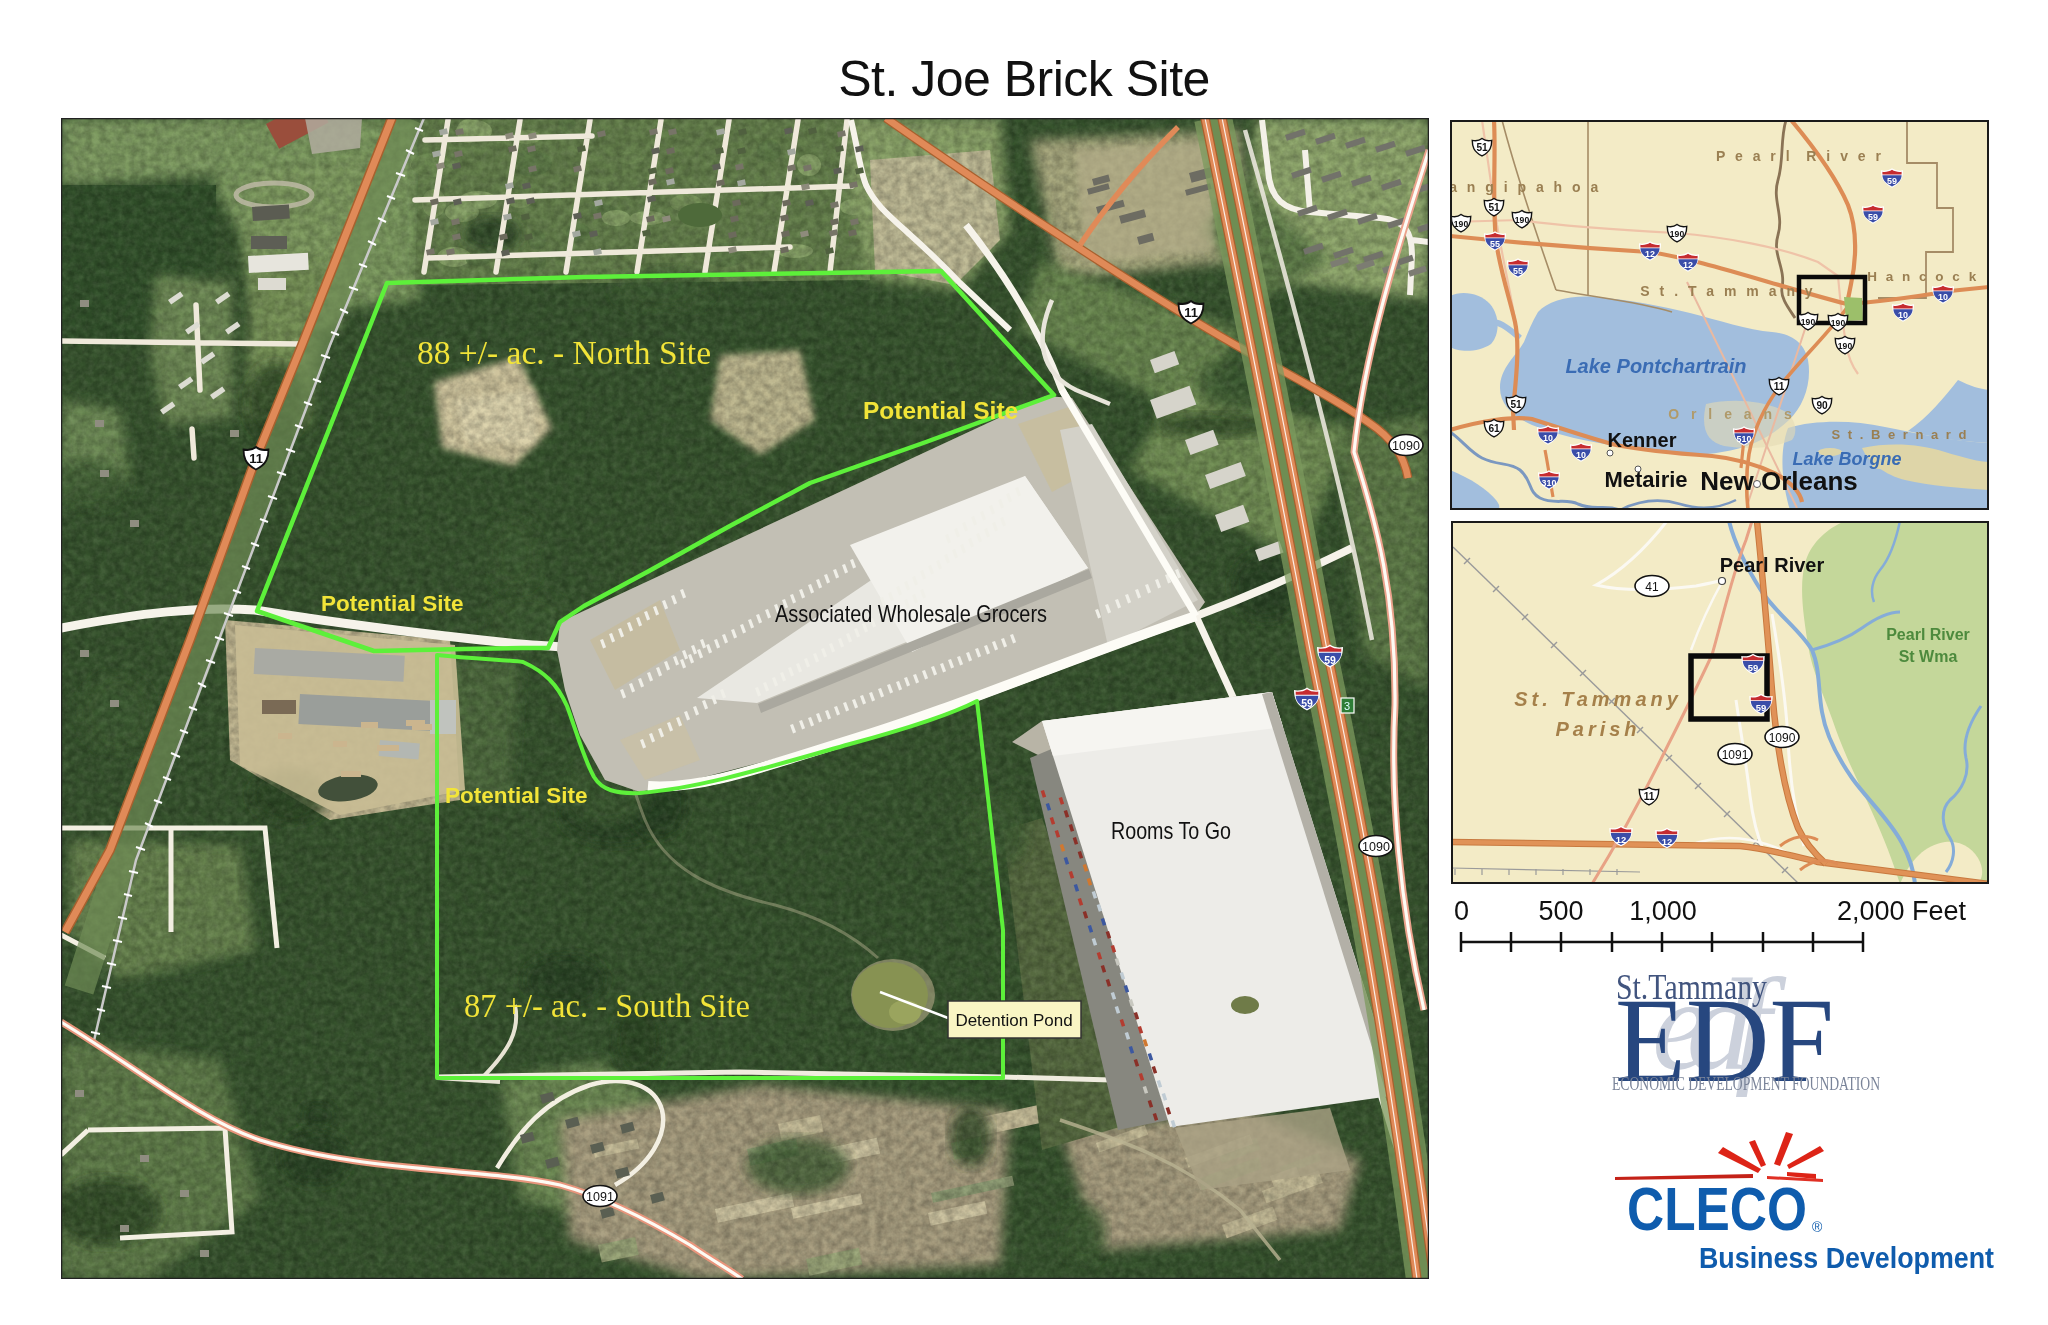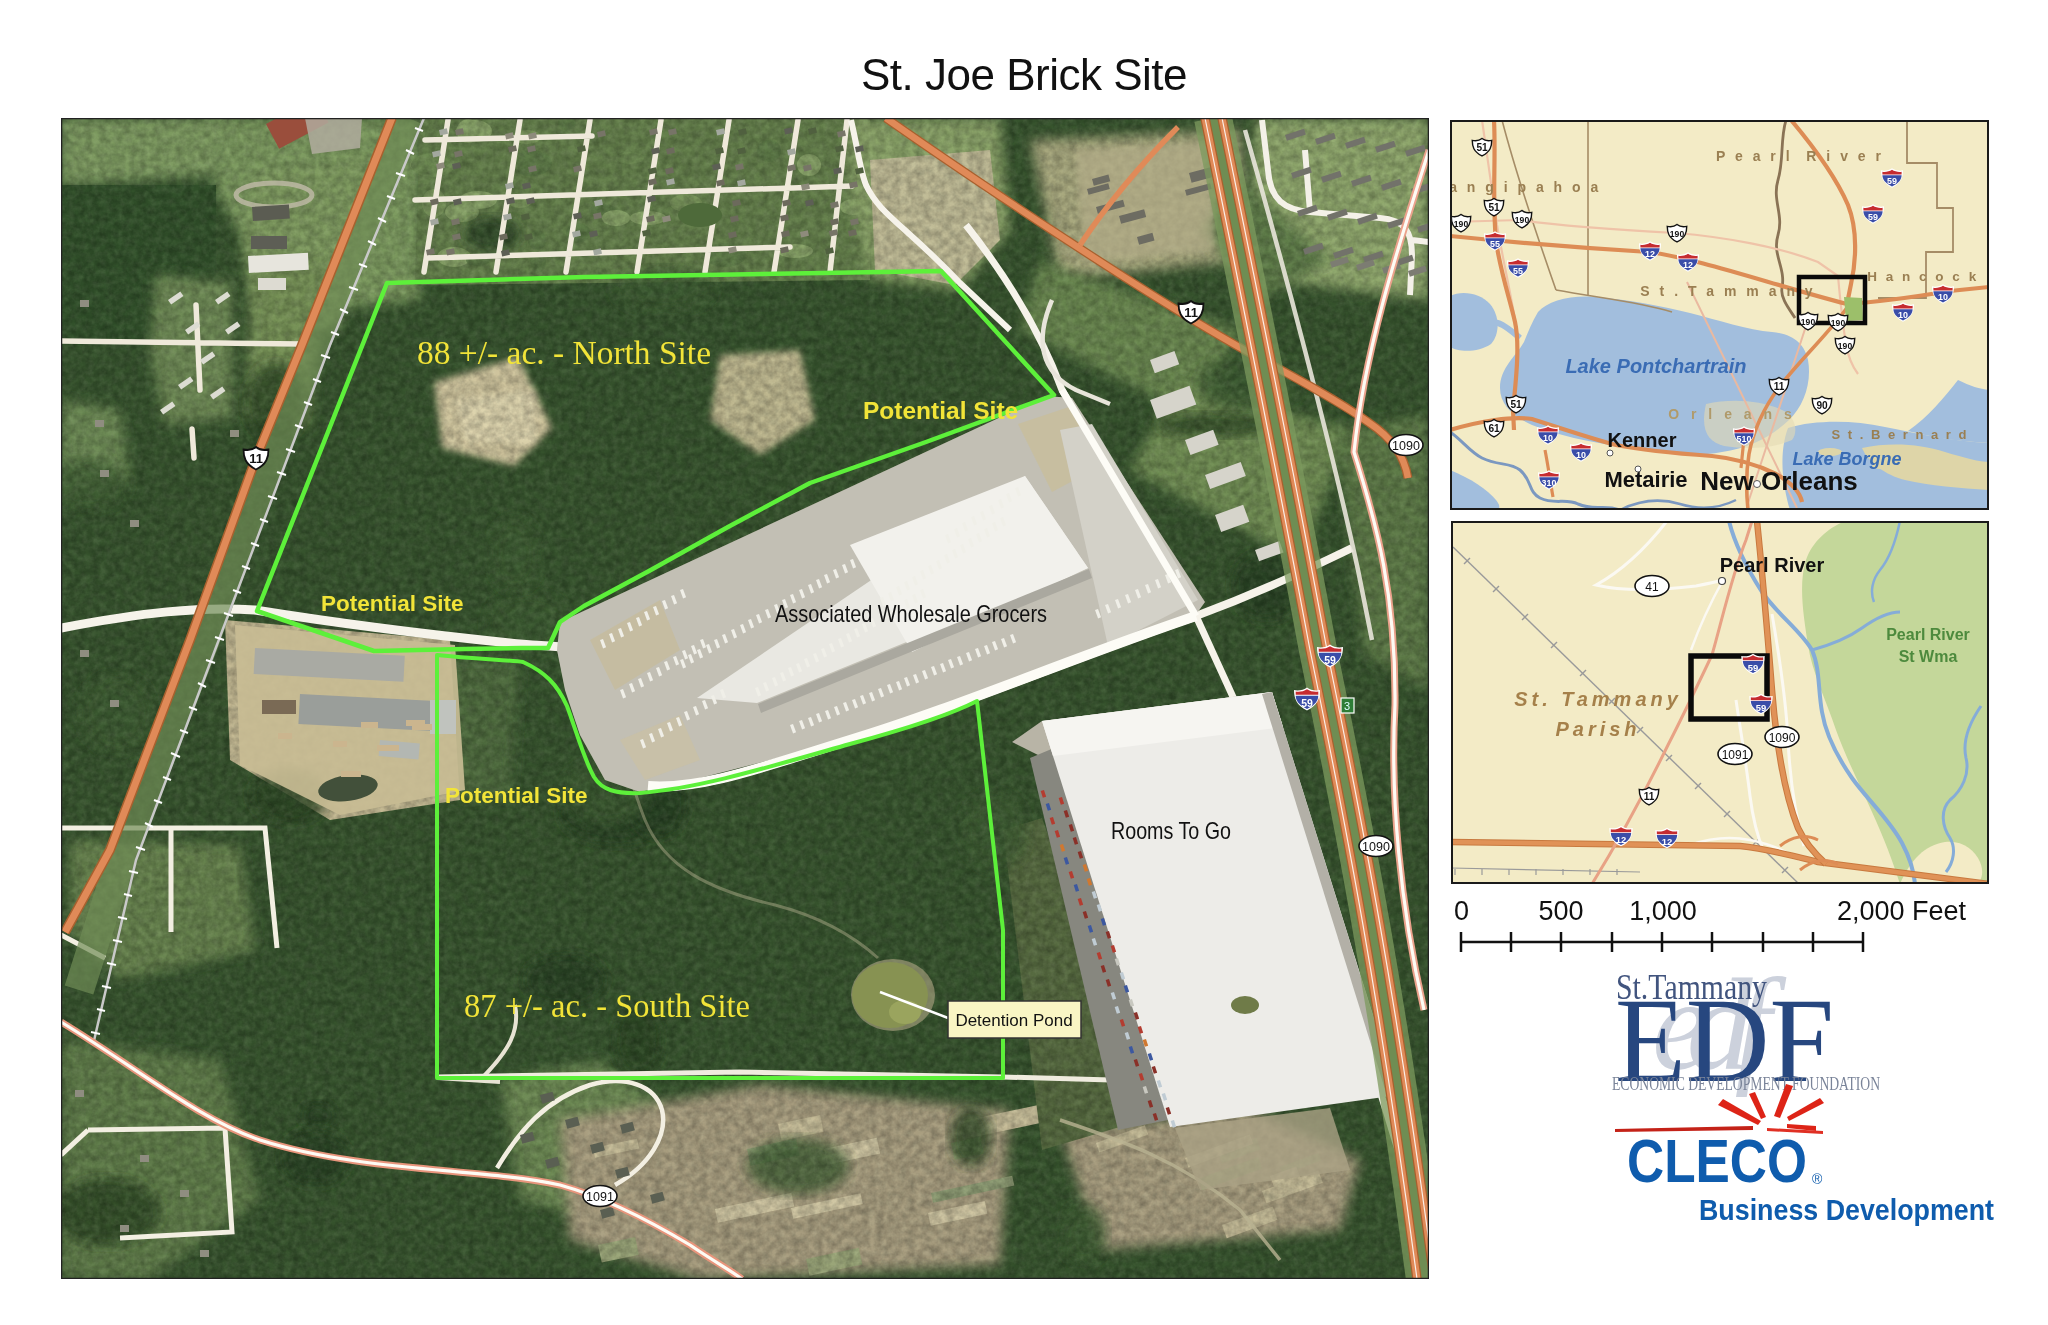--- a/index.html
+++ b/index.html
@@ -1,21 +1,21 @@
 <!DOCTYPE html>
 <html><head>
 <meta charset="utf-8">
 <style>
 html,body{margin:0;padding:0;background:#fff;width:2048px;height:1325px;overflow:hidden;font-family:"Liberation Sans",sans-serif;}
 .abs{position:absolute;}
 </style>
 </head>
 <body>
 
-<div class="abs" style="left:0;top:50px;width:2048px;text-align:center;font-size:44px;letter-spacing:-0.5px;color:#111;">St. Joe Brick Site</div>
+<div class="abs" style="left:0;top:50px;width:2048px;text-align:center;font-size:50px;letter-spacing:-0.5px;color:#111;">St. Joe Brick Site</div>
 
 <svg class="abs" style="left:61px;top:118px;" width="1368" height="1161" viewBox="61 118 1368 1161">
 <defs>
 <filter id="nd" x="0%" y="0%" width="100%" height="100%">
 <feTurbulence type="fractalNoise" baseFrequency="0.13" numOctaves="3" seed="11"></feTurbulence>
 <feColorMatrix type="matrix" values="0 0 0 0 0, 0 0 0 0 0, 0 0 0 0 0, 0.75 0 0 0 -0.18"></feColorMatrix>
 </filter>
 <filter id="nl" x="0%" y="0%" width="100%" height="100%">
 <feTurbulence type="fractalNoise" baseFrequency="0.16" numOctaves="3" seed="29"></feTurbulence>
 <feColorMatrix type="matrix" values="0 0 0 0 0.75, 0 0 0 0 0.85, 0 0 0 0 0.6, 0 0.4 0 0 -0.14"></feColorMatrix>
@@ -1107,21 +1107,21 @@
 
 <text x="1652" y="1069" font-family="Liberation Serif,serif" font-style="italic" font-size="132" fill="#ccd1dc">e<tspan dx="-24">d</tspan><tspan dx="-18">f</tspan></text>
 
 <text x="1616" y="999" font-family="Liberation Serif,serif" font-size="36" fill="#41547e" textLength="151" lengthAdjust="spacingAndGlyphs">St.Tammany</text>
 
 <text x="1615" y="1081" font-family="Liberation Serif,serif" font-size="120" fill="#27477f" textLength="219" lengthAdjust="spacingAndGlyphs">EDF</text>
 
 <text x="1612" y="1090" font-family="Liberation Serif,serif" font-size="19.5" fill="#7a8499" textLength="268" lengthAdjust="spacingAndGlyphs">ECONOMIC DEVELOPMENT FOUNDATION</text>
 </svg>
 
-<div class="abs" style="left:1615px;top:1072px;width:400px;height:160px;">
+<div class="abs" style="left:1615px;top:1120px;width:400px;height:160px;">
 <svg class="abs" style="left:0;top:0" width="400" height="160" viewBox="0 0 400 160">
 
 <g fill="#dd2417">
 <polygon points="103,33 108,27 146,49 143,53"></polygon>
 <polygon points="134,22 140,20 151,45 146,47"></polygon>
 <polygon points="171,12 178,14 165,46 159,44"></polygon>
 <polygon points="205,26 209,31 174,49 172,45"></polygon>
 <polygon points="201,54 201,59 172,56 172,52"></polygon>
 </g>
 

